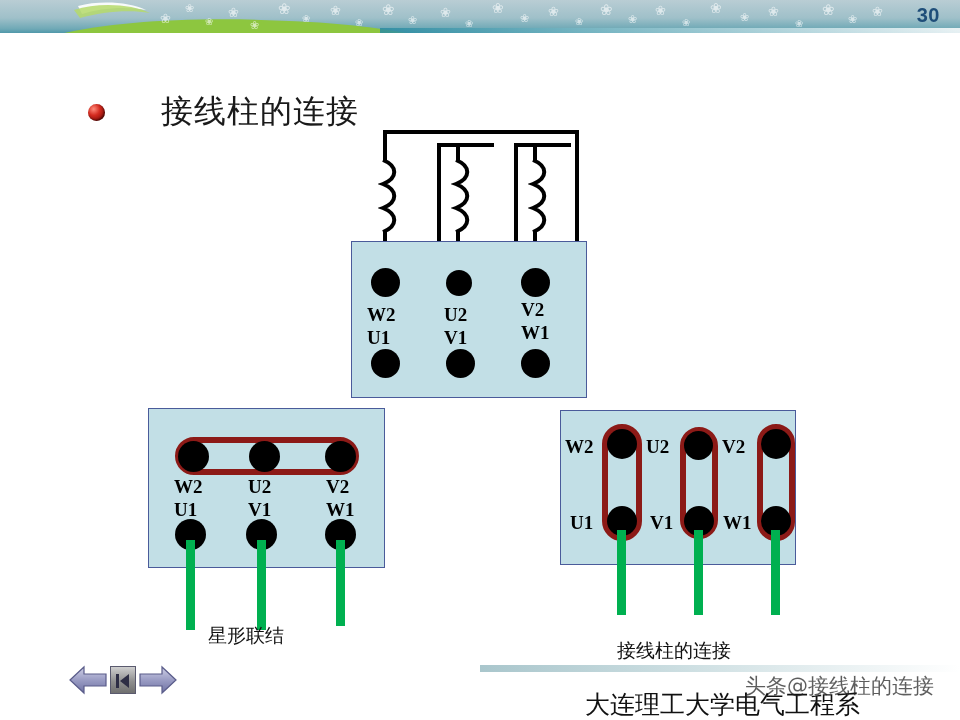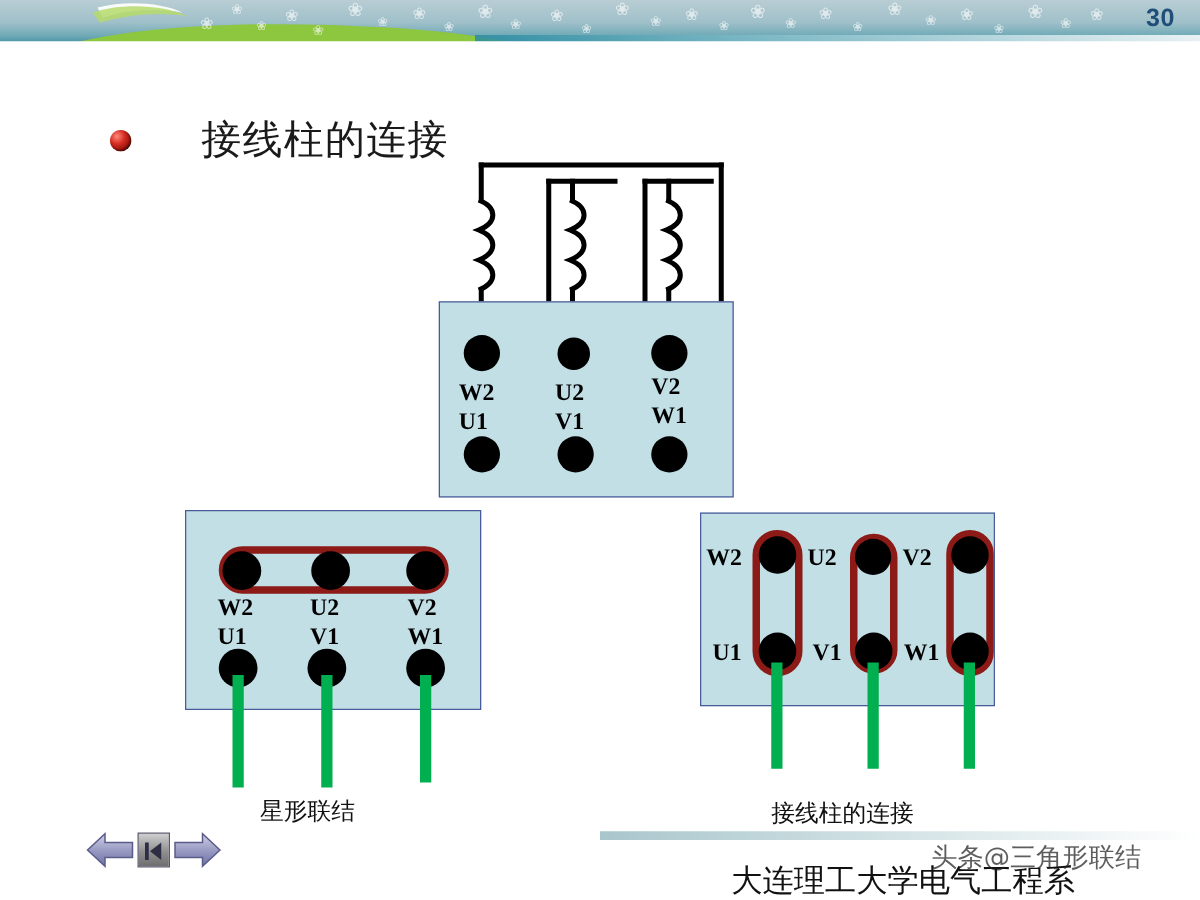--- a/index.html
+++ b/index.html
@@ -311,21 +311,21 @@
   <div class="lead" style="left:257px; top:540px; width:9px; height:90px;"></div>
   <div class="lead" style="left:336px; top:540px; width:9px; height:86px;"></div>
 
   <div class="term-label" style="left:174px; top:477px;">W2</div>
   <div class="term-label" style="left:174px; top:500px;">U1</div>
   <div class="term-label" style="left:248px; top:477px;">U2</div>
   <div class="term-label" style="left:248px; top:500px;">V1</div>
   <div class="term-label" style="left:326px; top:477px;">V2</div>
   <div class="term-label" style="left:326px; top:500px;">W1</div>
 
-  <div class="caption" style="left:208px; top:636px;text-align:right;">星形联结</div>
+  <div class="caption" style="left:208px; top:623px;text-align:right;">星形联结</div>
 </div>
 
 <div>
   <div class="terminal-box" style="left:560px; top:410px; width:236px; height:155px;"></div>
 
   <div class="red-link" style="left:602px; top:424px; width:40px; height:117px;"></div>
   <div class="red-link" style="left:680px; top:427px; width:38px; height:112px;"></div>
   <div class="red-link" style="left:757px; top:424px; width:38px; height:117px;"></div>
 
   <div class="dot" style="left:607px; top:429px; width:30px; height:30px;"></div>
@@ -345,21 +345,21 @@
   <div class="term-label" style="left:646px; top:437px;">U2</div>
   <div class="term-label" style="left:650px; top:513px;">V1</div>
   <div class="term-label" style="left:722px; top:437px;">V2</div>
   <div class="term-label" style="left:723px; top:513px;">W1</div>
 
   <div class="caption" style="left:617px; top:638px;">接线柱的连接</div>
 </div>
 
 <div class="footer-bar"></div>
 <div class="footer-text">大连理工大学电气工程系</div>
-<div class="watermark">头条@三角形联结</div>
+<div class="watermark">头条@接线柱的连接</div>
 
 <div class="nav">
   <svg class="nav-arrow" style="left:0px;" viewBox="0 0 40 32">
     <defs>
       <linearGradient id="lg" x1="0" y1="0" x2="0" y2="1">
         <stop offset="0%" stop-color="#cfd0e6"></stop>
         <stop offset="50%" stop-color="#9a9cc4"></stop>
         <stop offset="100%" stop-color="#6f72a3"></stop>
       </linearGradient>
     </defs>

